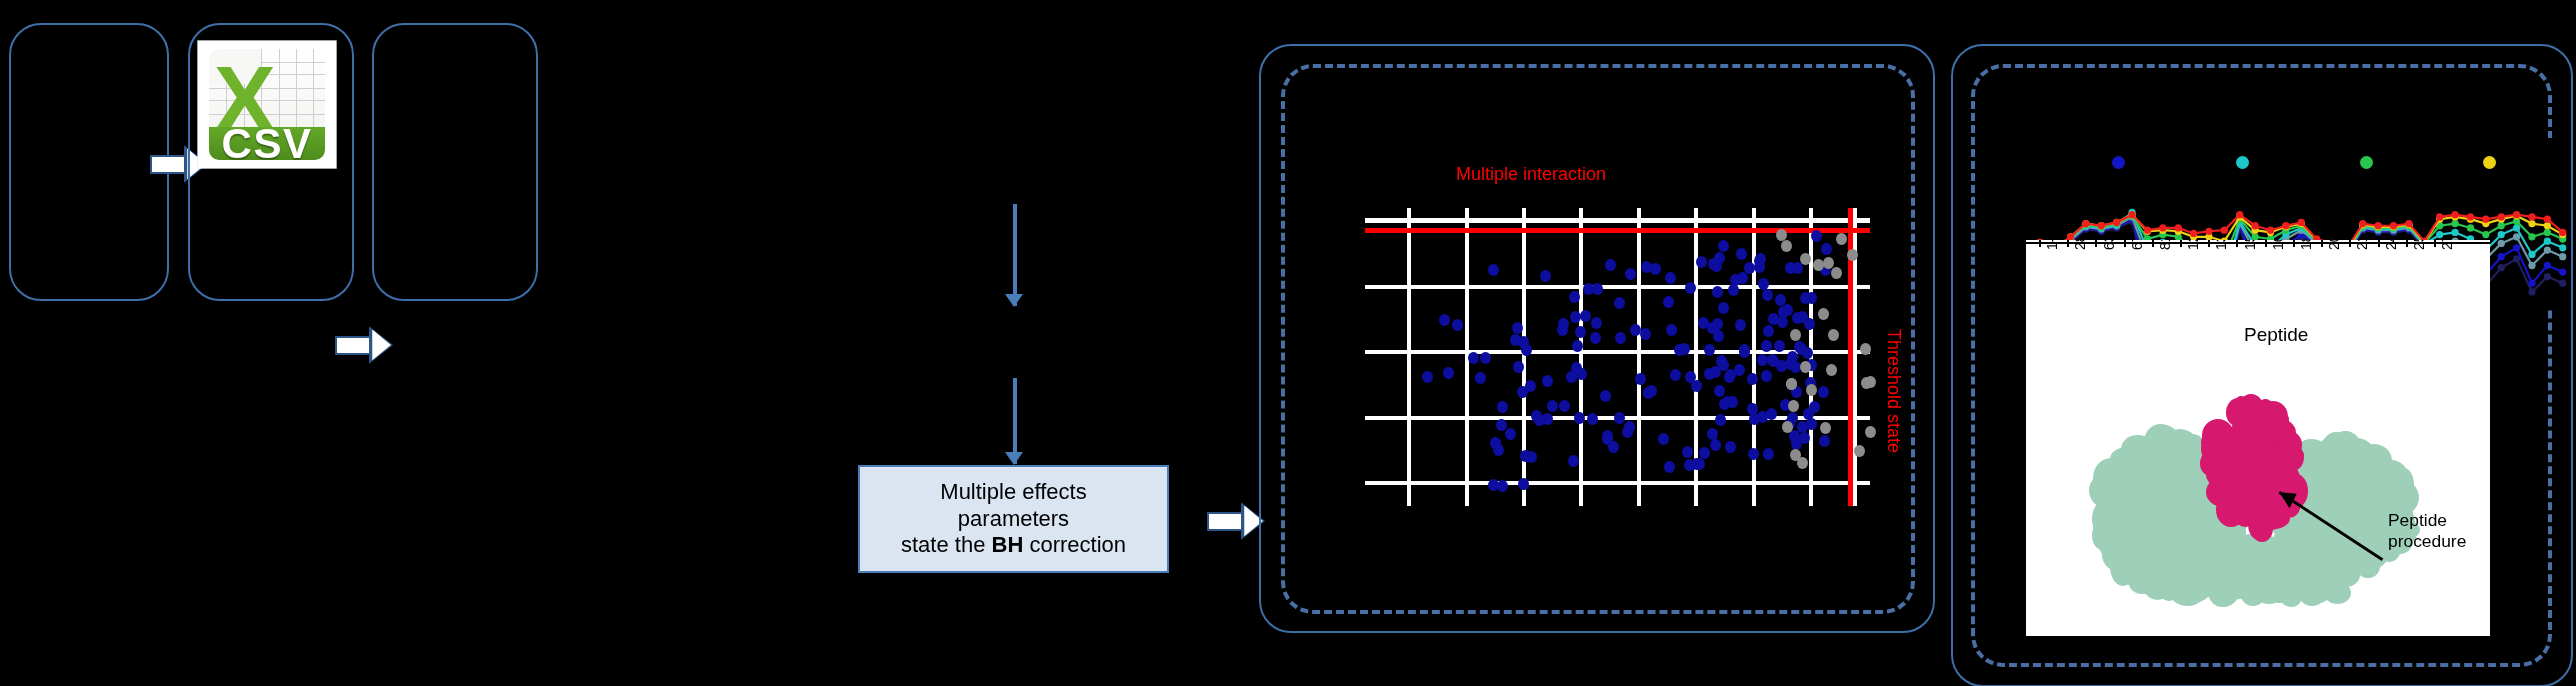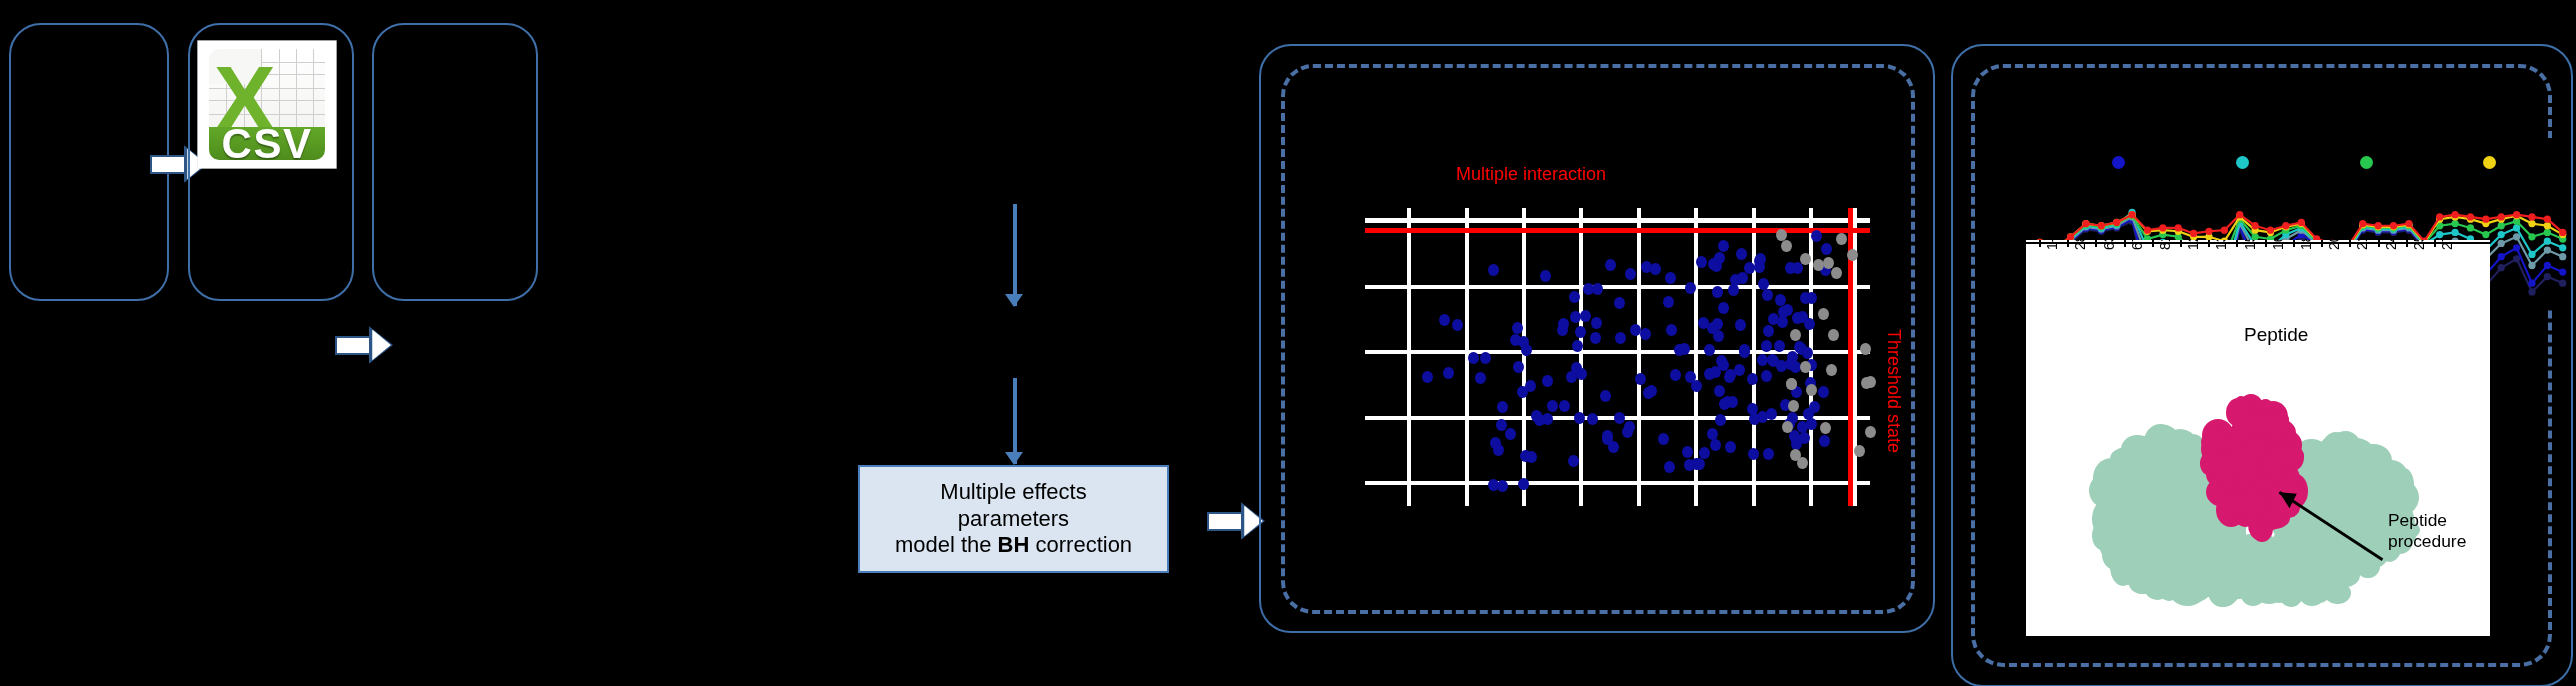--- a/index.html
+++ b/index.html
@@ -111,21 +111,21 @@
   <div class="vtri" style="left:1005px;top:294px;"></div>
 
 
   <div class="vconn" style="left:1013px;top:378px;height:86px;"></div>
   <div class="vtri" style="left:1005px;top:452px;"></div>
 
   <div class="pbox" style="left:858px;top:465px;width:311px;height:108px;">
     <div>
       <span>Multiple effects</span><br>
       <span>parameters</span><br>
-      <span>model the </span><b>BH</b><span> correction</span>
+      <span>state the </span><b>BH</b><span> correction</span>
     </div>
   </div>
 
   <div class="barrow" style="left:1207px;top:502px;width:58px;height:38px;">
     <div class="shaft"></div>
     <div class="headline"></div>
     <div class="headfill"></div>
   </div>
 
   <div class="rbox" style="left:1259px;top:44px;width:676px;height:589px;"></div>

